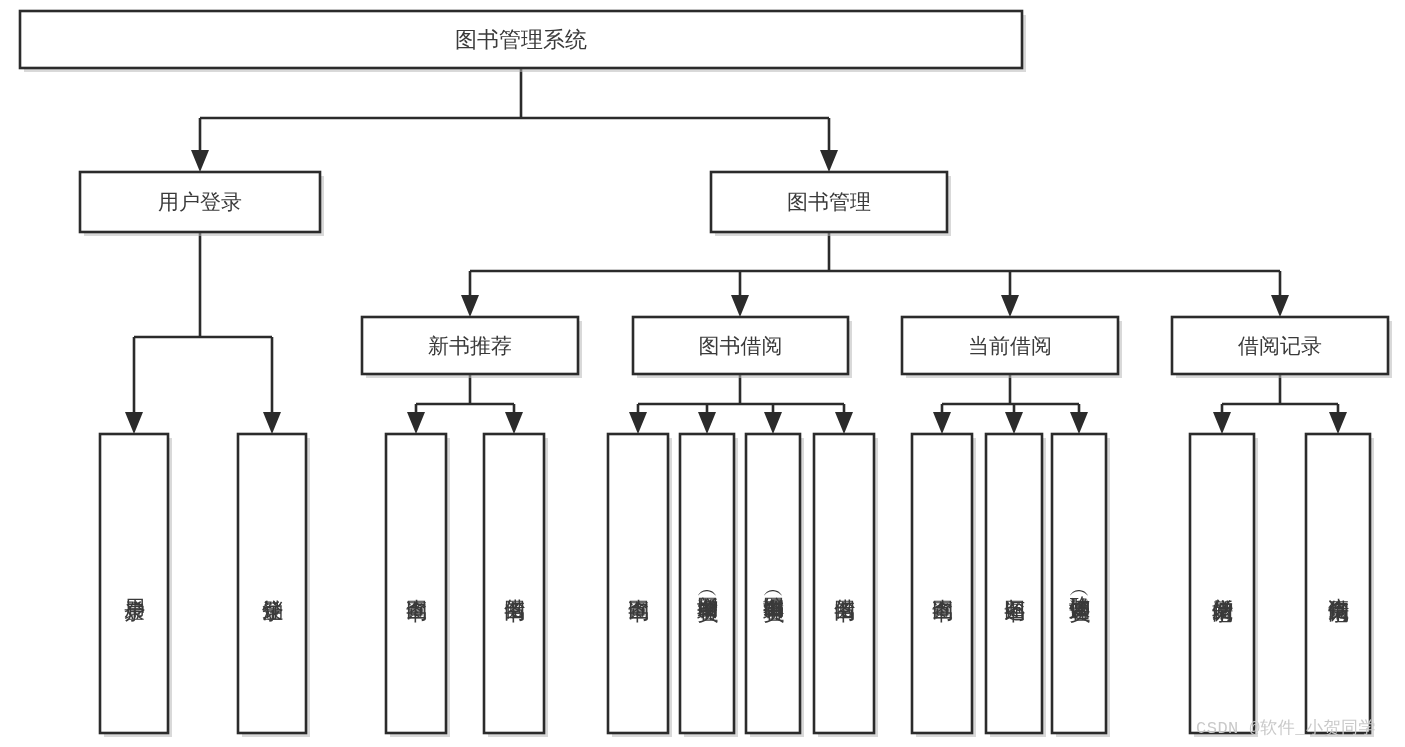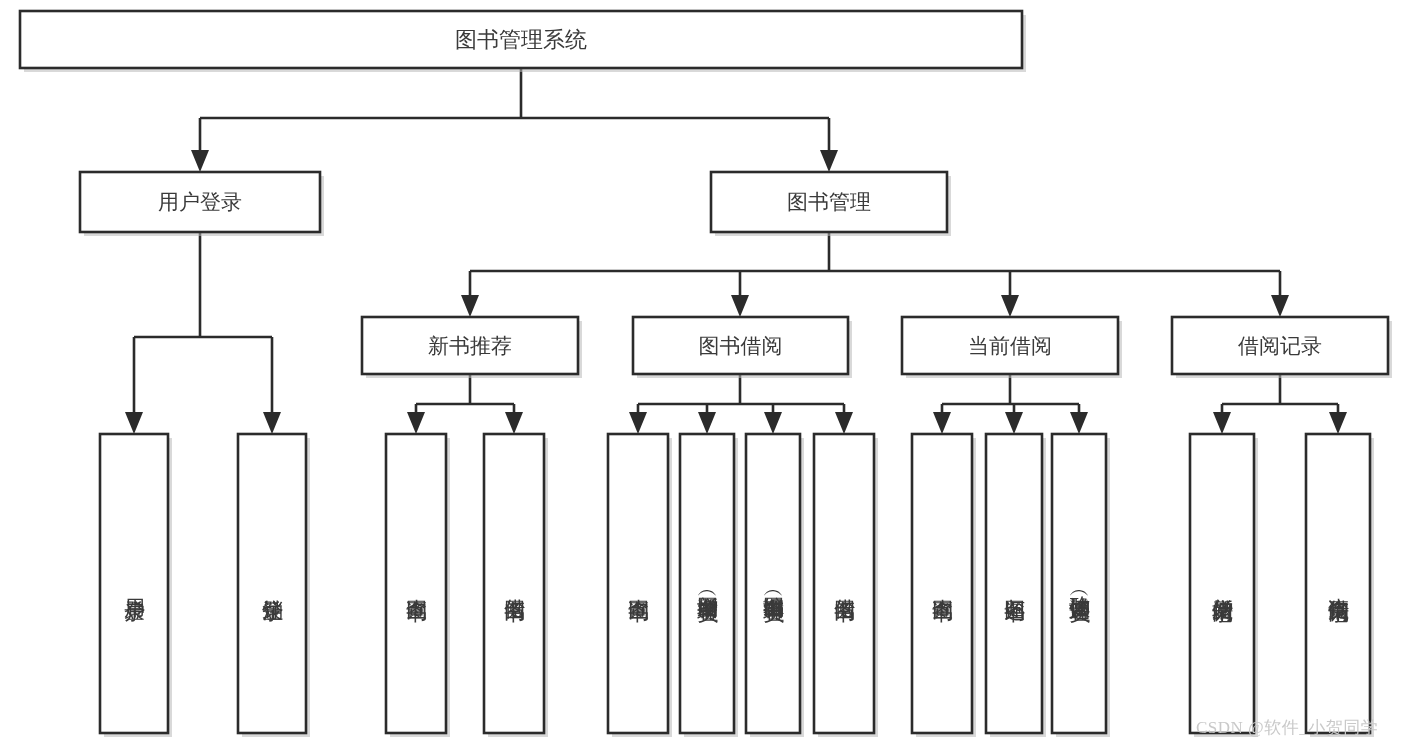--- a/index.html
+++ b/index.html
@@ -33,21 +33,21 @@
     font-family:"DejaVu Sans","Liberation Sans",sans-serif;
     font-size:21px;line-height:1.12;
     color:#3a3a3a;
     letter-spacing:1px;
     white-space:nowrap;
     text-align:center;
     pointer-events:none;
   }
   .watermark{
     position:absolute;
-    font-family:Liberation Serif, serif;
+    font-family:Liberation Mono, monospace;
     font-size:17px;color:#c9c9c9;
     white-space:nowrap;letter-spacing:.5px;
     user-select:none;
   }
 </style>
 </head>
 <body>
 
 <div id="diagram-root">
   <svg class="diagram-canvas" viewBox="0 0 1405 747">

